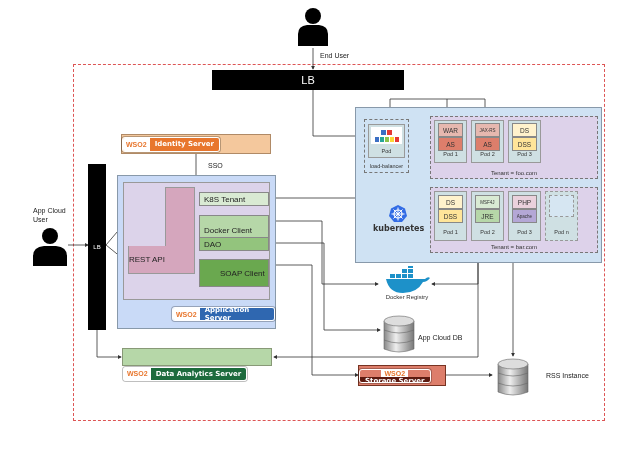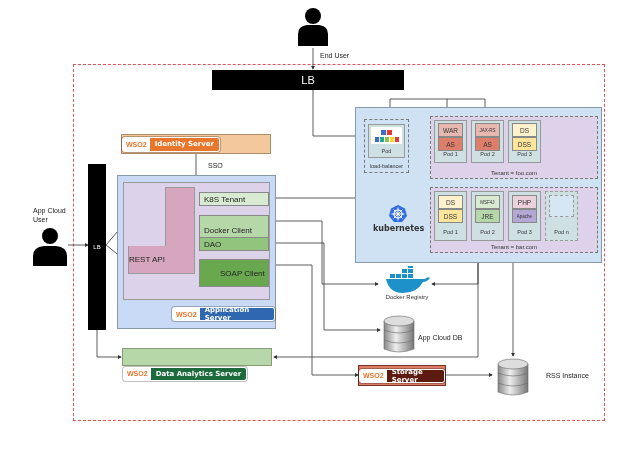--- a/index.html
+++ b/index.html
@@ -220,21 +220,21 @@
 <div class="abs txt" style="left:418px;top:334px;">App Cloud DB</div>
 
 <div class="abs box" style="left:122px;top:348px;width:150px;height:18px;background:#b6d7a8;border:1px solid #889977;">
   <div class="wso" style="height:12px;margin-top:33px;">
     <span class="logo">WSO2</span>
     <span class="name" style="background:#1d6b3d;">Data Analytics Server</span>
   </div>
 </div>
 
 <div class="abs box" style="left:358px;top:365px;width:88px;height:21px;background:#dd7e6b;border:1px solid #773322;">
-  <div class="wso" style="height:12px;">
+  <div class="wso" style="height:12px;flex-direction:column;">
     <span class="logo">WSO2</span>
     <span class="name" style="background:#5c1a10;">Storage Server</span>
   </div>
 </div>
 
 <div class="abs" style="left:496px;top:358px;width:34px;height:40px;">
   <svg width="34" height="40" viewBox="0 0 34 40">
     <path d="M2,6 L2,34 Q17,40 32,34 L32,6" fill="url(#dbg)" stroke="#666" stroke-width=".6"></path>
     <ellipse cx="17" cy="6" rx="15" ry="5" fill="#ddd" stroke="#666" stroke-width=".6"></ellipse>
     <path d="M2,15 Q17,21 32,15 M2,25 Q17,31 32,25" fill="none" stroke="#666" stroke-width=".6"></path>

